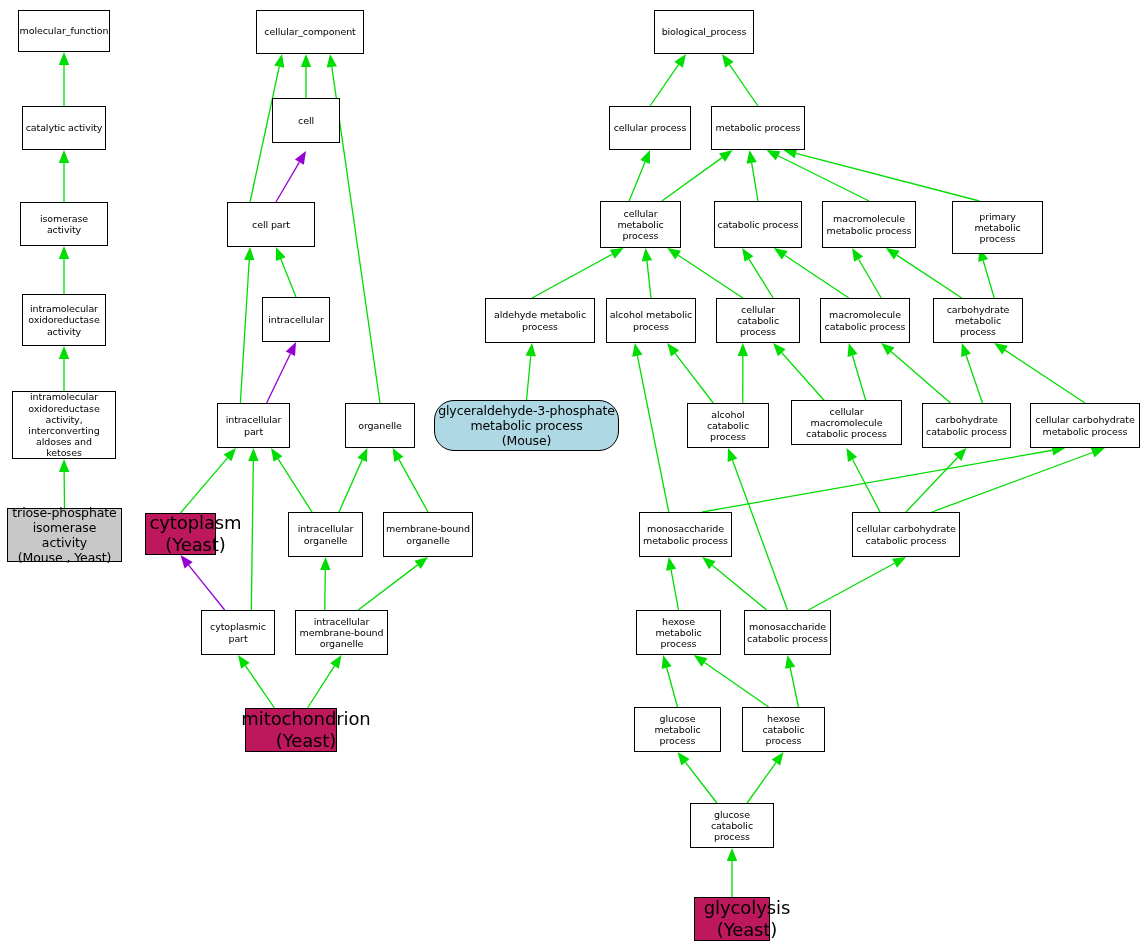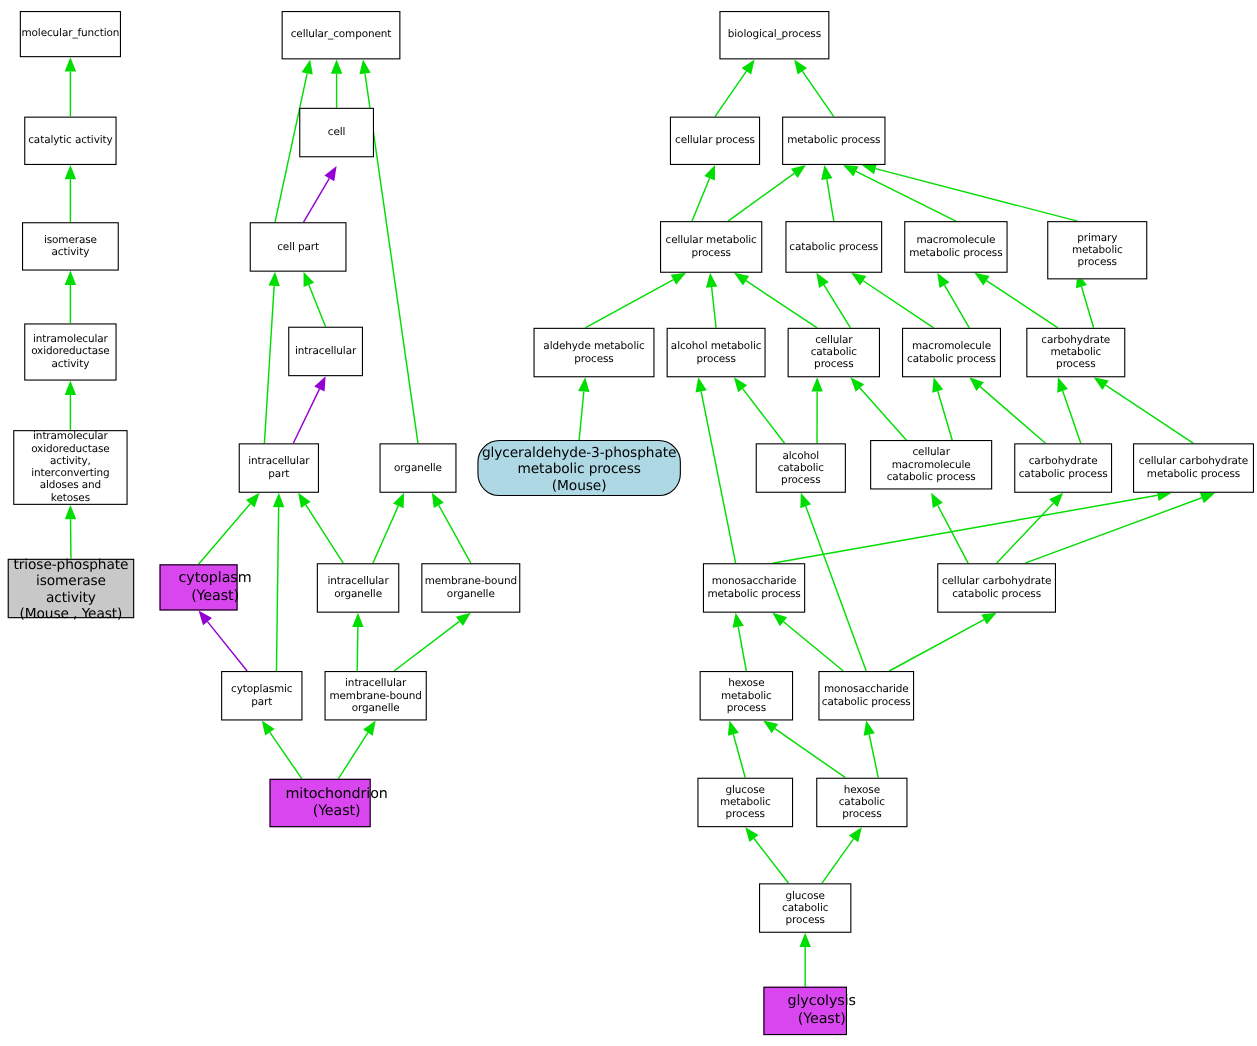--- a/index.html
+++ b/index.html
@@ -21,21 +21,21 @@
     display:flex;
     align-items:center;
     justify-content:center;
     text-align:center;
     line-height:1.18;
     font-size:9.5px;
     letter-spacing:-0.1px;
     white-space:pre-line;
     padding:1px 2px;
   }
-  .node.highlight{background:#d946ef;font-size:13px;line-height:1.22;padding-left:32px;}
+  .node.highlight{background:#be185d;font-size:18px;line-height:1.22;padding-left:32px;}
   .node.gray{background:#c8c8c8;font-size:12.5px;line-height:1.22;}
   .node.blue{background:#add8e4;font-size:12.5px;line-height:1.22;border-radius:20px;}
 </style>
 </head>
 <body>
 
 <div id="canvas">
   <svg id="edges" xmlns="http://www.w3.org/2000/svg">
       <g>
         <line x1="64" y1="106" x2="64" y2="65" stroke="#00dd00" stroke-width="1.3"></line>
@@ -309,21 +309,21 @@
       <div class="node" style="left: 201px; top: 610px; width: 74px; height: 45px;">cytoplasmic
 part</div>
       <div class="node" style="left: 295px; top: 610px; width: 93px; height: 45px;">intracellular
 membrane-bound
 organelle</div>
       <div class="node highlight" style="left: 245px; top: 708px; width: 92px; height: 44px;">mitochondrion
 (Yeast)</div>
       <div class="node" style="left: 654px; top: 10px; width: 100px; height: 44px;">biological_process</div>
       <div class="node" style="left: 609px; top: 106px; width: 82px; height: 44px;">cellular process</div>
       <div class="node" style="left: 711px; top: 106px; width: 94px; height: 44px;">metabolic process</div>
-      <div class="node" style="left: 600px; top: 201px; width: 93px; height: 47px;">cellular metabolic
+      <div class="node" style="left: 600px; top: 201px; width: 81px; height: 47px;">cellular metabolic
 process</div>
       <div class="node" style="left: 714px; top: 201px; width: 88px; height: 47px;">catabolic process</div>
       <div class="node" style="left: 822px; top: 201px; width: 94px; height: 47px;">macromolecule
 metabolic process</div>
       <div class="node" style="left: 952px; top: 201px; width: 91px; height: 53px;">primary metabolic
 process</div>
       <div class="node" style="left: 485px; top: 298px; width: 110px; height: 45px;">aldehyde metabolic
 process</div>
       <div class="node" style="left: 606px; top: 298px; width: 90px; height: 45px;">alcohol metabolic
 process</div>

